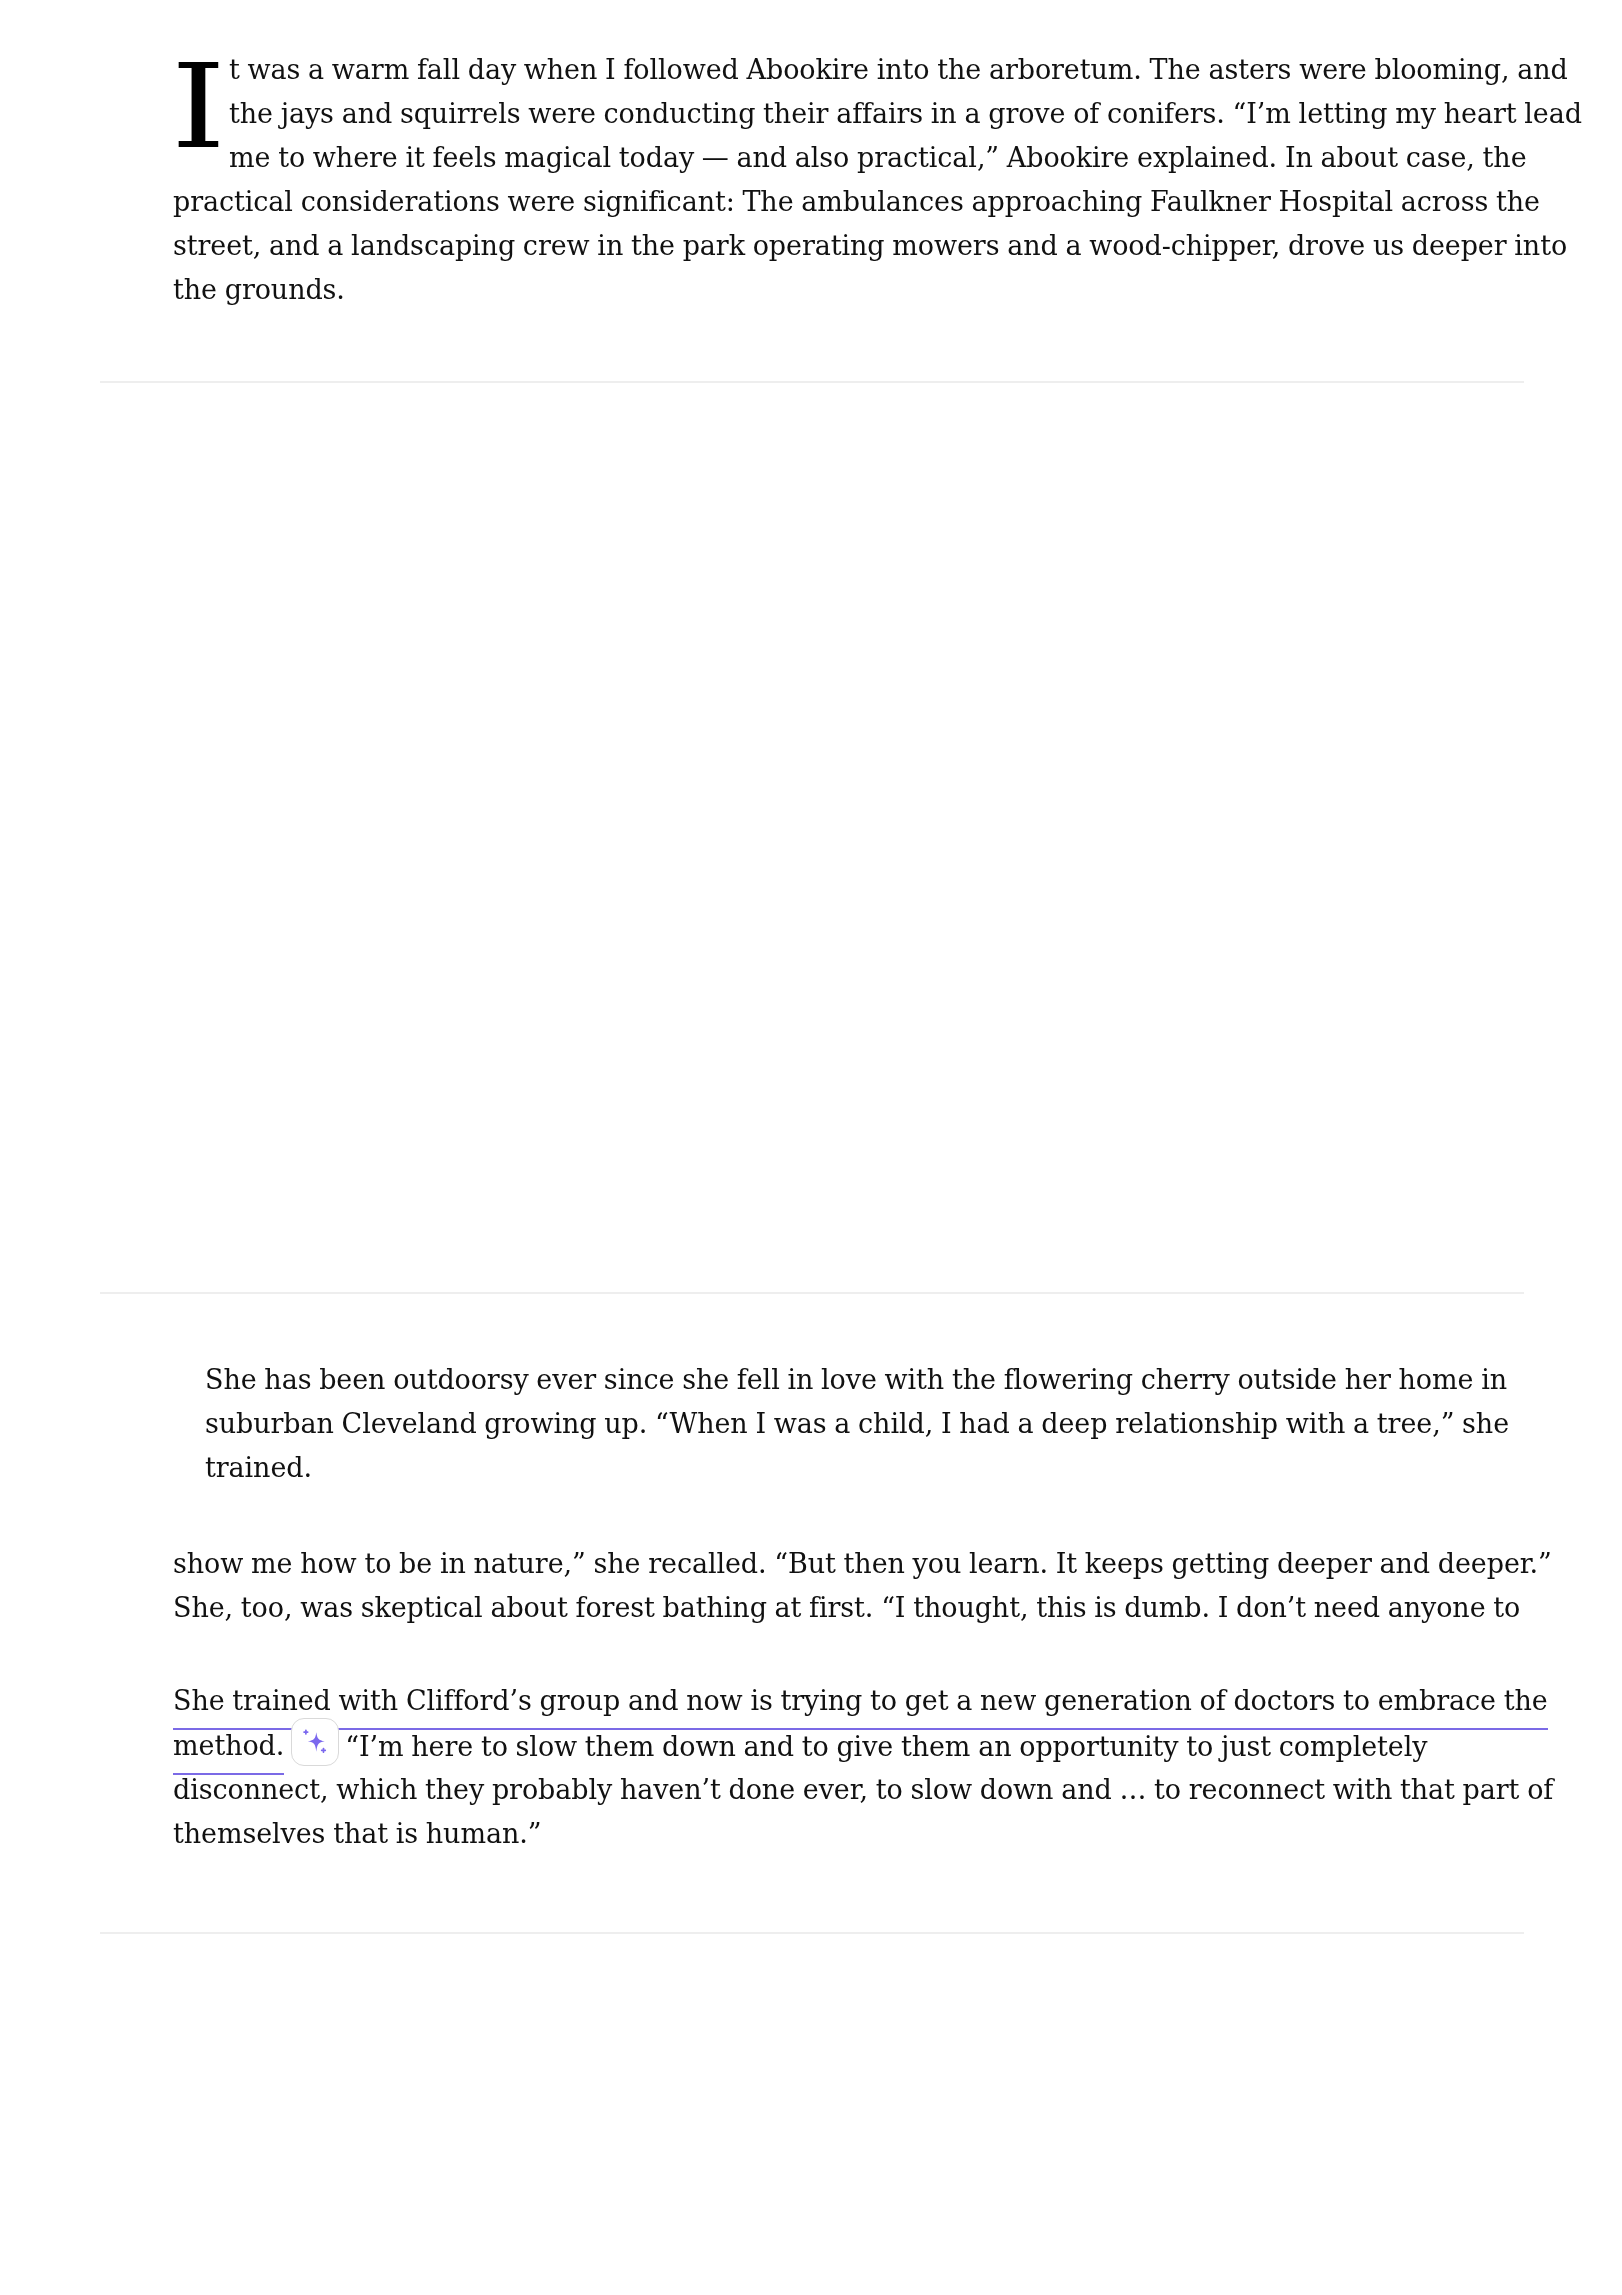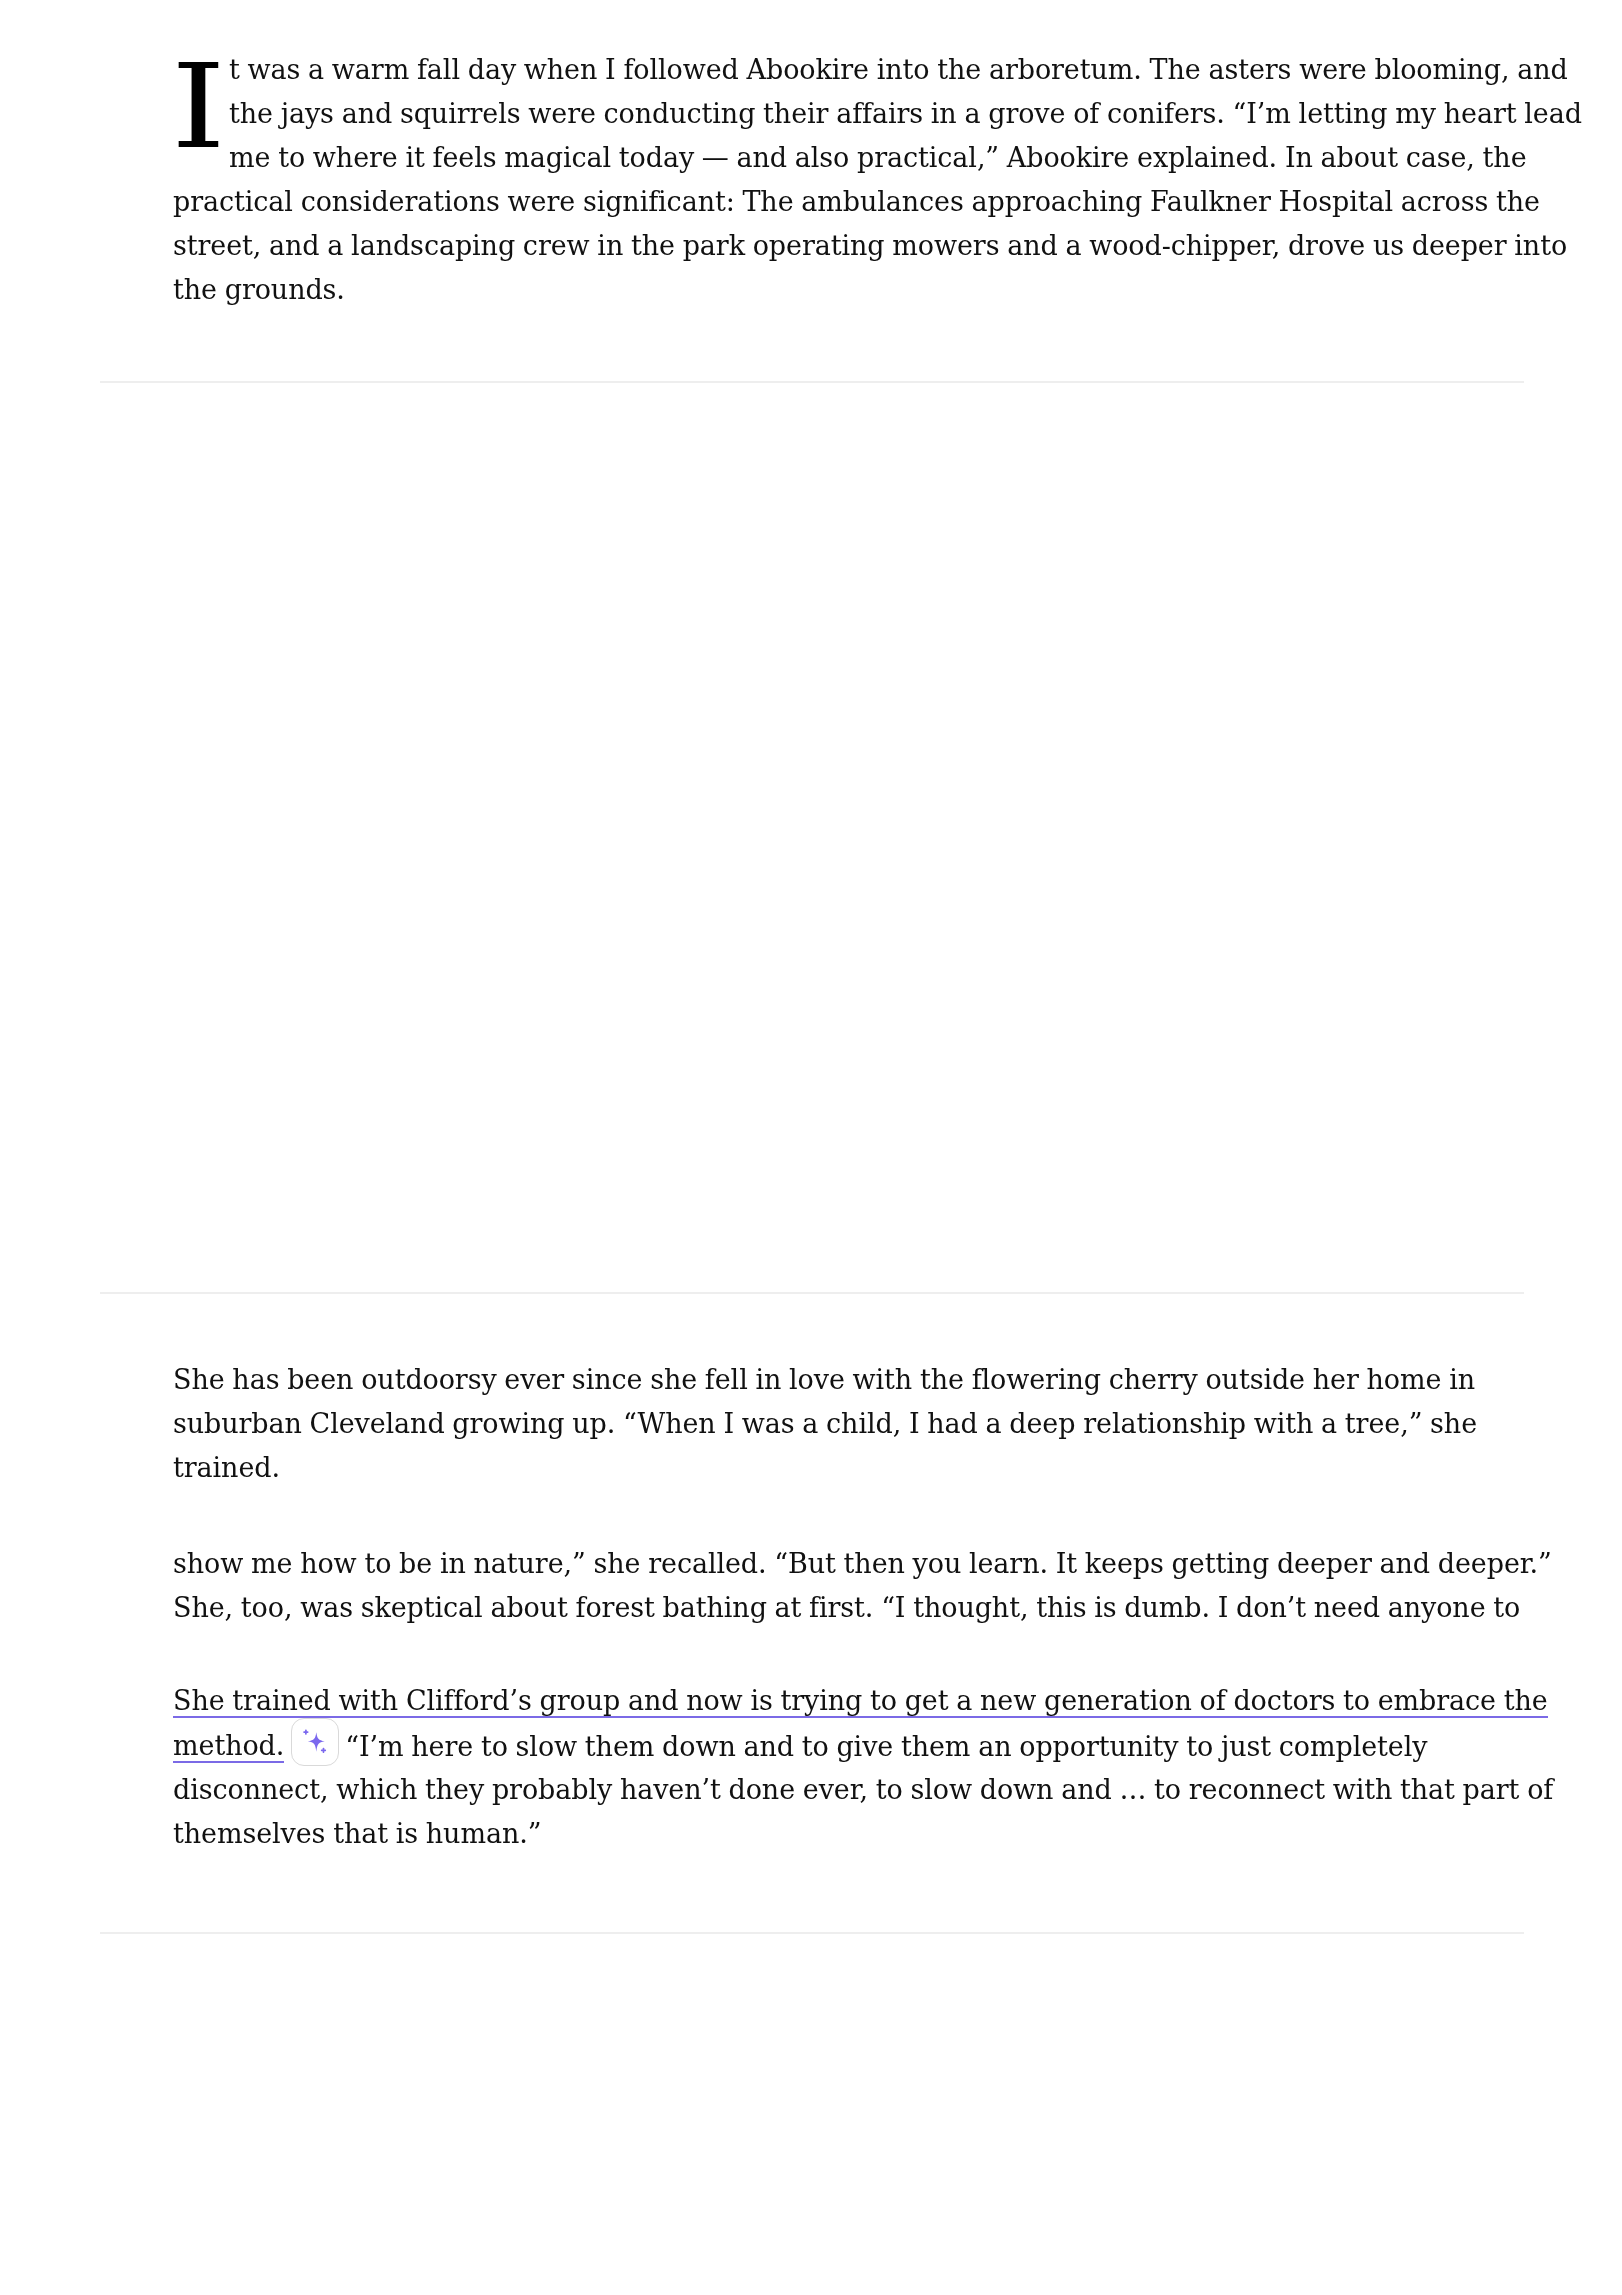--- a/index.html
+++ b/index.html
@@ -51,21 +51,21 @@
     .ad-slot {
       position: absolute;
       left: 100px;
       width: 1424px;
       background: #ffffff;
     }
     .link {
       color: #111111;
       text-decoration: none;
       border-bottom: 2.6px solid #7b6ae6;
-      padding-bottom: 0px;
+      padding-bottom: 12px;
       cursor: pointer;
     }
     .ai-button {
       display: inline-block;
       vertical-align: middle;
       width: 48px;
       height: 48px;
       border: 1.3px solid #d9d9d9;
       border-radius: 13px;
       box-sizing: border-box;
@@ -96,21 +96,21 @@
   <span class="line">street, and a landscaping crew in the park operating mowers and a wood-chipper, drove us deeper into</span>
   <span class="line">the grounds.</span>
 </div>
 
 <div class="separator" style="top:381px;"></div>
 
 <div class="ad-slot" style="top:383px; height:910px;"></div>
 
 <div class="separator" style="top:1292px;"></div>
 
-<div class="para" style="top:1358px;">
+<div class="para" style="top:1358px;margin-left:32px;">
   <span class="line">She has been outdoorsy ever since she fell in love with the flowering cherry outside her home in</span>
   <span class="line">suburban Cleveland growing up. “When I was a child, I had a deep relationship with a tree,” she</span>
   <span class="line">trained.</span>
 </div>
 
 <div class="para" style="top:1542px;">
   <span class="line">show me how to be in nature,” she recalled. “But then you learn. It keeps getting deeper and deeper.”</span>
   <span class="line">She, too, was skeptical about forest bathing at first. “I thought, this is dumb. I don’t need anyone to</span>
 </div>
 

